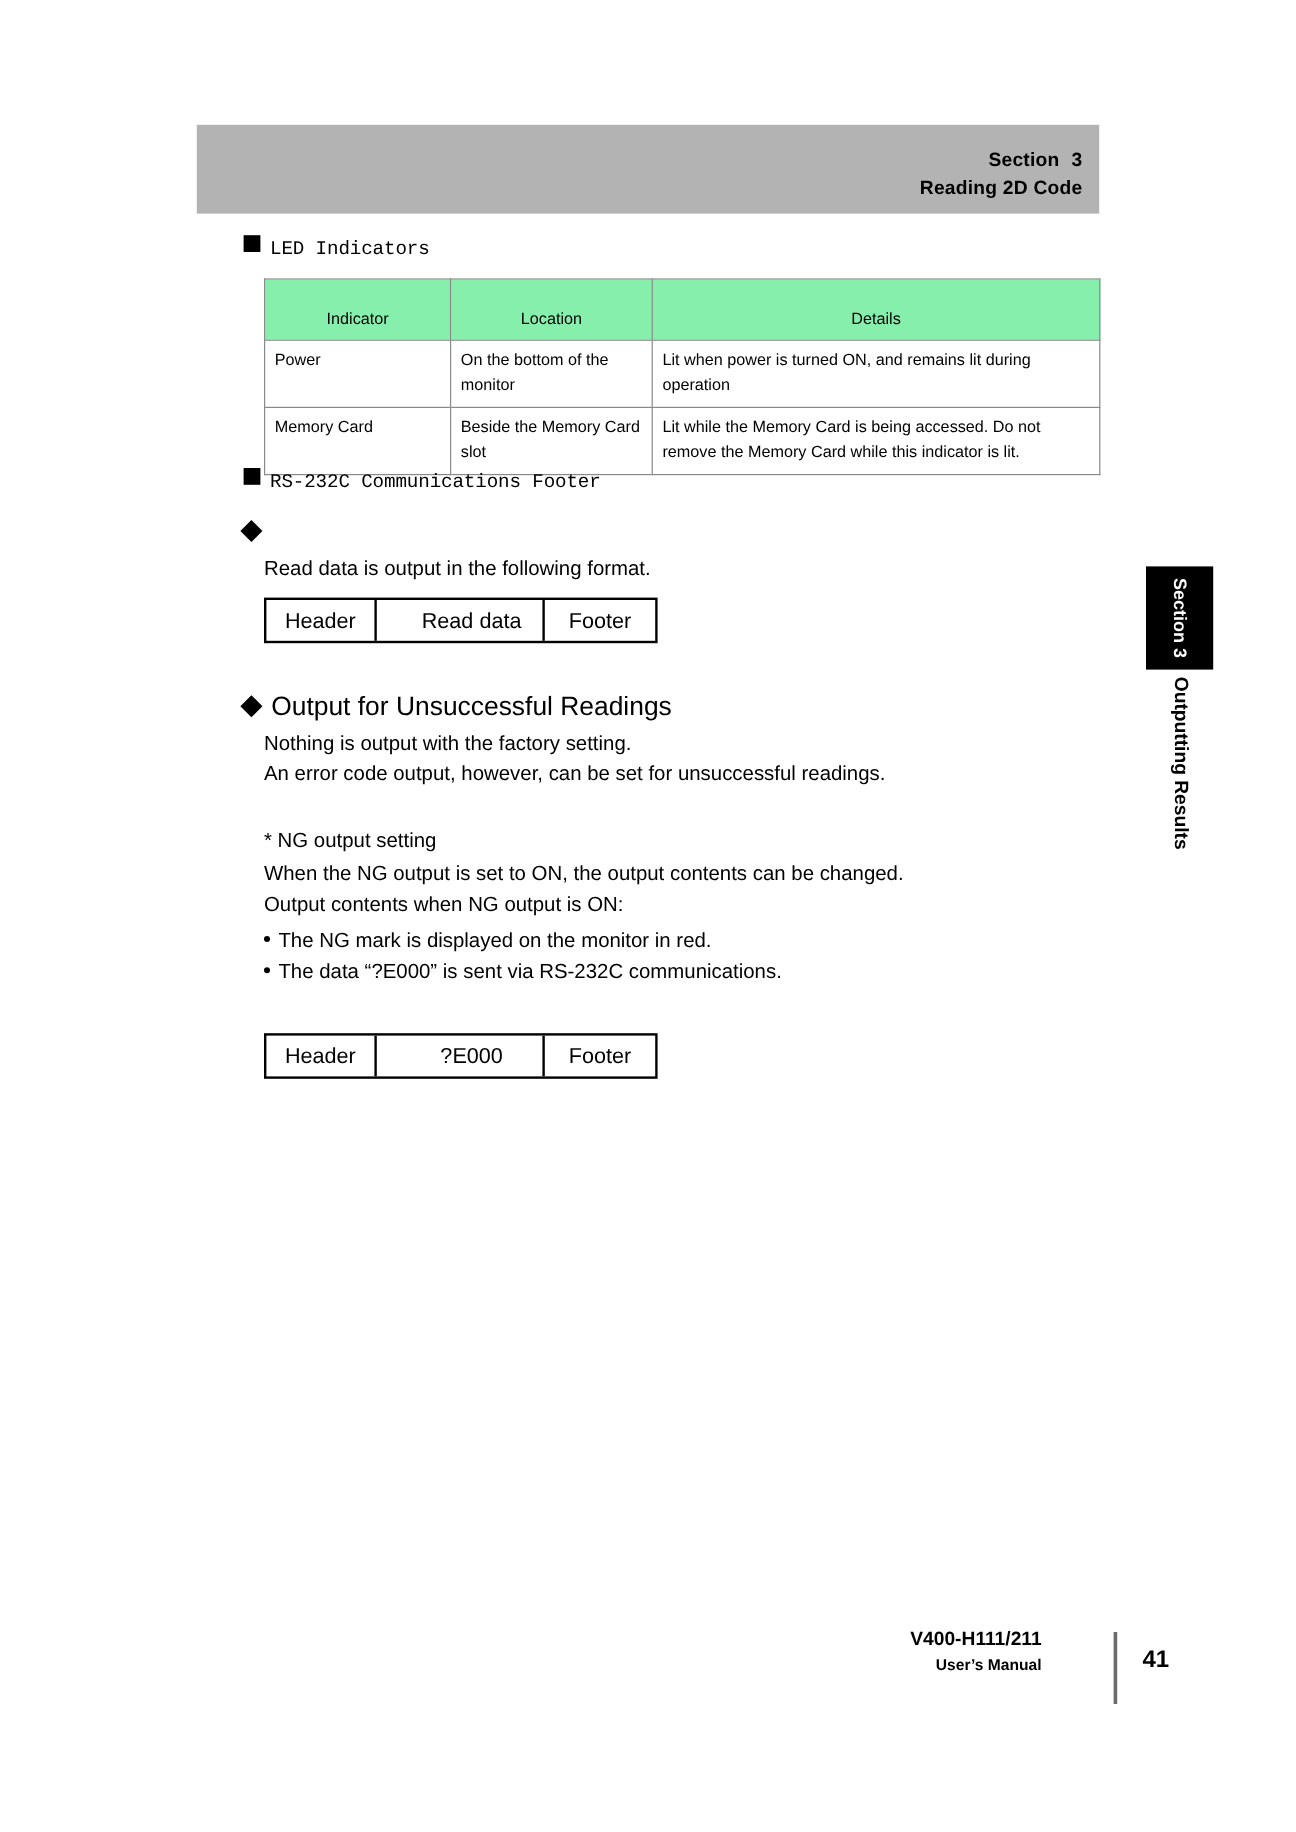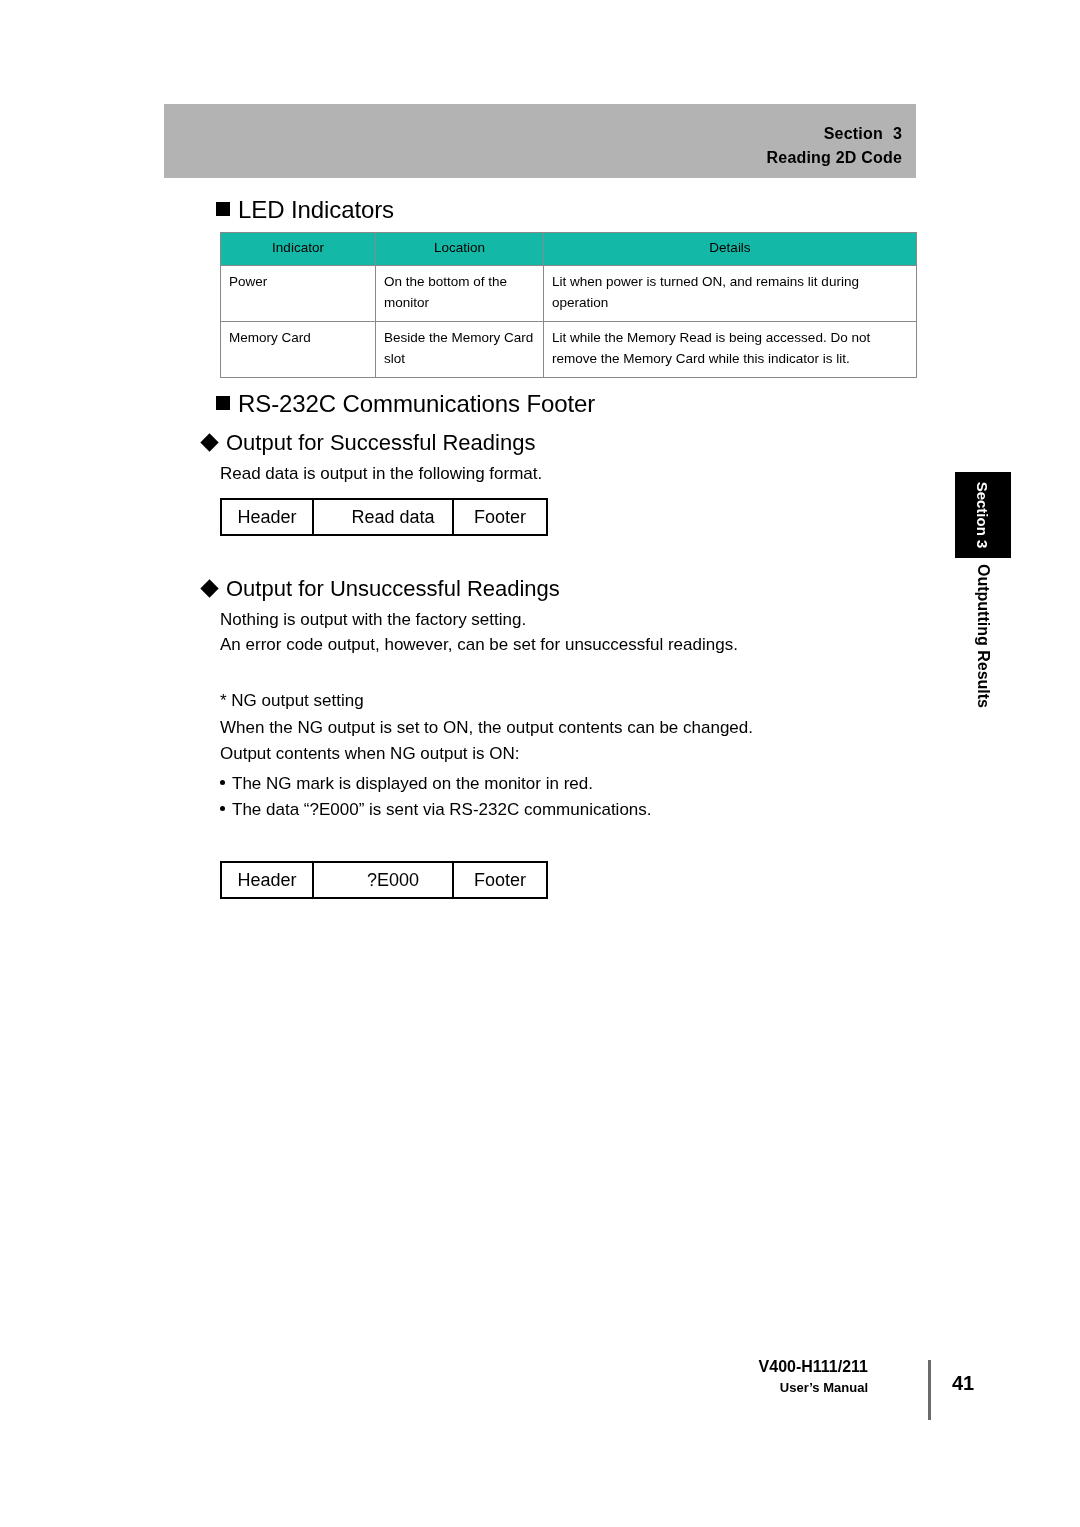--- a/index.html
+++ b/index.html
@@ -35,25 +35,26 @@
     white-space: nowrap;
     text-align: right;
   }
   #header-band .hdr-line1 { top: 21px; }
   #header-band .hdr-line2 { top: 45px; }
   .hdr-sec-num { margin-left: 10px; }
 
   
   .h-square {
     position: absolute;
-    left: 216px;
-    font-size: 24px;
+    left: 203px;
+    font-size: 16px;
     font-weight: normal;
     white-space: nowrap;
     letter-spacing: -0.1px;
+    font-family: Liberation Mono, monospace;
   }
   .h-square .bullet-sq {
     display: inline-block;
     width: 14px;
     height: 14px;
     background: #000;
     vertical-align: 2px;
     margin-right: 8px;
   }
   .h-diamond {
@@ -107,23 +108,23 @@
   }
   #led-table th, #led-table td {
     border: 1px solid #8a8a8a;
     font-size: 13.5px;
     font-weight: normal;
     vertical-align: top;
     padding: 6px 8px 7px 8px;
     line-height: 1.55;
   }
   #led-table th {
-    background: #14b8a6;
+    background: #86efac;
     text-align: center;
-    padding: 5px 6px 6px 6px;
+    padding: 23px 6px 6px 6px;
   }
   #led-table col.c-ind { width: 155px; }
   #led-table col.c-loc { width: 168px; }
   #led-table col.c-det { width: 373px; }
   #led-table td .cell-line { display: block; }
 
   
   .fmt-box {
     position: absolute;
     left: 220px;
@@ -279,33 +280,33 @@
         <span class="cell-line">operation</span>
       </td>
     </tr>
     <tr>
       <td>Memory Card</td>
       <td>
         <span class="cell-line">Beside the Memory Card</span>
         <span class="cell-line">slot</span>
       </td>
       <td>
-        <span class="cell-line">Lit while the Memory Read is being accessed. Do not</span>
+        <span class="cell-line">Lit while the Memory Card is being accessed. Do not</span>
         <span class="cell-line">remove the Memory Card while this indicator is lit.</span>
       </td>
     </tr>
   </tbody>
 </table>
 
 <div class="h-square" style="top:390px;">
   <span class="bullet-sq"></span><span>RS-232C Communications Footer</span>
 </div>
 
 <div class="h-diamond" style="top:430px;">
-  <span class="bullet-dia"></span><span>Output for Successful Readings</span>
+  <span class="bullet-dia"></span>
 </div>
 
 <div class="body-line" style="top:464px;">Read data is output in the following format.</div>
 
 <div class="fmt-box" style="top:498px;">
   <div class="fmt-cell fmt-cell-header">Header</div>
   <div class="fmt-cell fmt-cell-mid">Read data</div>
   <div class="fmt-cell fmt-cell-footer">Footer</div>
 </div>
 

